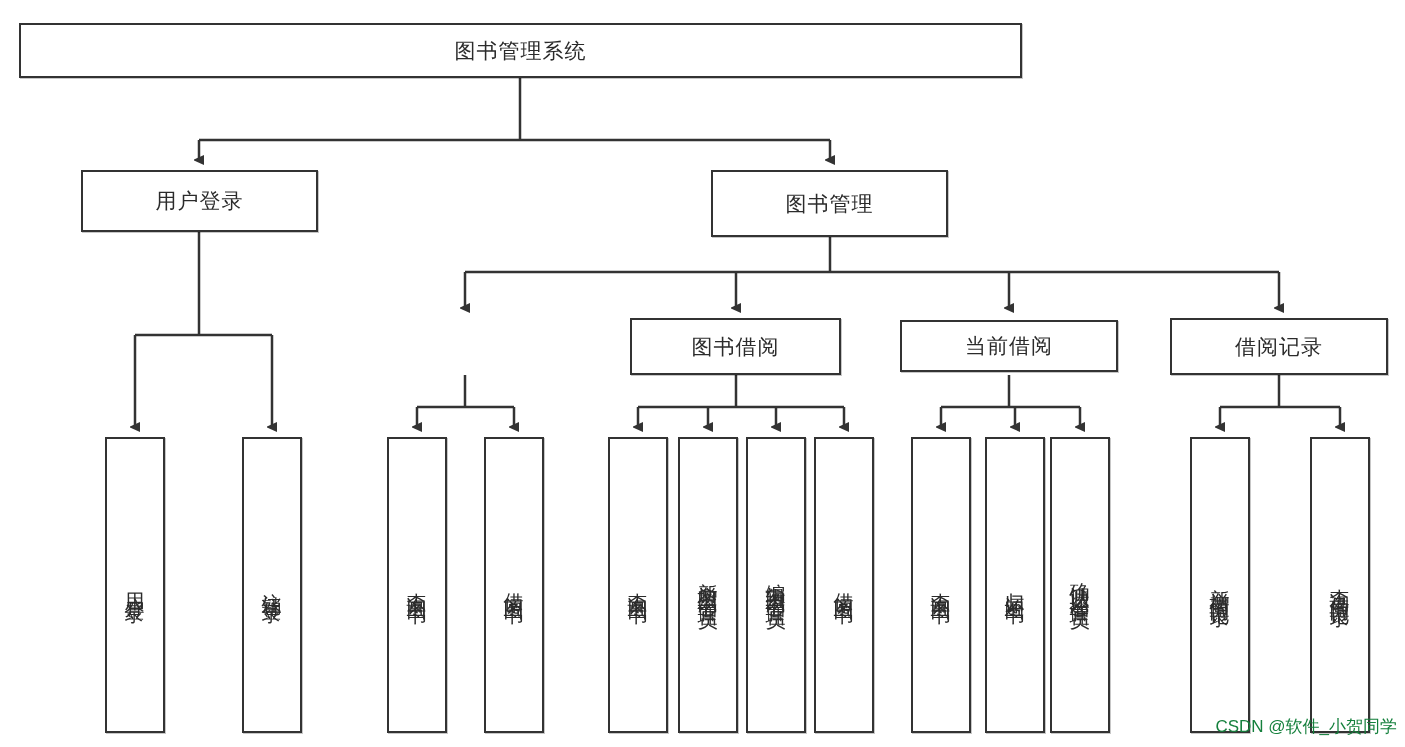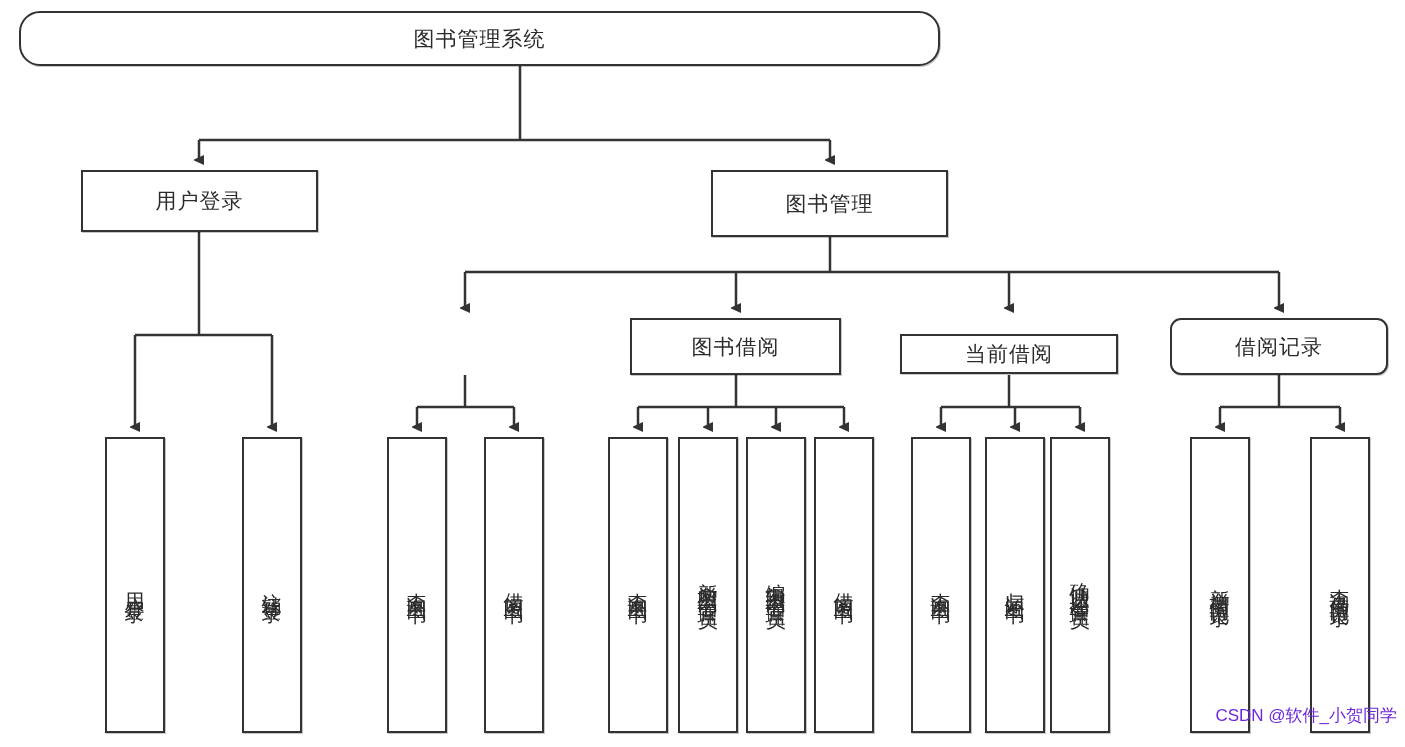--- a/index.html
+++ b/index.html
@@ -54,23 +54,23 @@
     writing-mode: vertical-rl;
     text-orientation: upright;
     font-size: 20px;
     letter-spacing: 4px;
     line-height: 1;
     white-space: nowrap;
   }
   #watermark {
     position: absolute;
     right: 8px;
-    bottom: 20px;
+    bottom: 9px;
     font-size: 17px;
-    color: #6d28d9;
+    color: #15803d;
     white-space: nowrap;
     user-select: none;
   }
 </style>
 </head>
 <body>
 
 <div id="diagram-root">
 
   <svg id="edge-layer" viewBox="0 0 1405 747" width="1405" height="747" xmlns="http://www.w3.org/2000/svg">
@@ -129,38 +129,38 @@
     </g>
 
     <g id="edges-borrow-record" fill="none" stroke="#333333" stroke-width="2.5">
       <path d="M1279,375 L1279,407"></path>
       <path d="M1220,407 L1340,407"></path>
       <path d="M1220,407 L1220,427" marker-end="url(#arrow)"></path>
       <path d="M1340,407 L1340,427" marker-end="url(#arrow)"></path>
     </g>
   </svg>
 
-  <div class="node horiz" style="left:19px; top:11px; width:921px; height:55px;border-radius:21px;">
+  <div class="node horiz" style="left:19px; top:23px; width:1003px; height:55px;">
     <span class="node-label">图书管理系统</span>
   </div>
 
   <div class="node horiz" style="left:81px; top:170px; width:237px; height:62px;">
     <span class="node-label">用户登录</span>
   </div>
   <div class="node horiz" style="left:711px; top:170px; width:237px; height:67px;">
     <span class="node-label">图书管理</span>
   </div>
 
   <div class="node horiz" style="left:630px; top:318px; width:211px; height:57px;">
     <span class="node-label">图书借阅</span>
   </div>
-  <div class="node horiz" style="left:900px; top:334px; width:218px; height:40px;">
+  <div class="node horiz" style="left:900px; top:320px; width:218px; height:52px;">
     <span class="node-label">当前借阅</span>
   </div>
-  <div class="node horiz" style="left:1170px; top:318px; width:218px; height:57px;border-radius:11px;">
+  <div class="node horiz" style="left:1170px; top:318px; width:218px; height:57px;">
     <span class="node-label">借阅记录</span>
   </div>
 
   <div class="node vert" style="left:105px; top:437px; width:60px; height:296px;">
     <span class="node-label">用户登录</span>
   </div>
   <div class="node vert" style="left:242px; top:437px; width:60px; height:296px;">
     <span class="node-label">注销登录</span>
   </div>
   <div class="node vert" style="left:387px; top:437px; width:60px; height:296px;">

